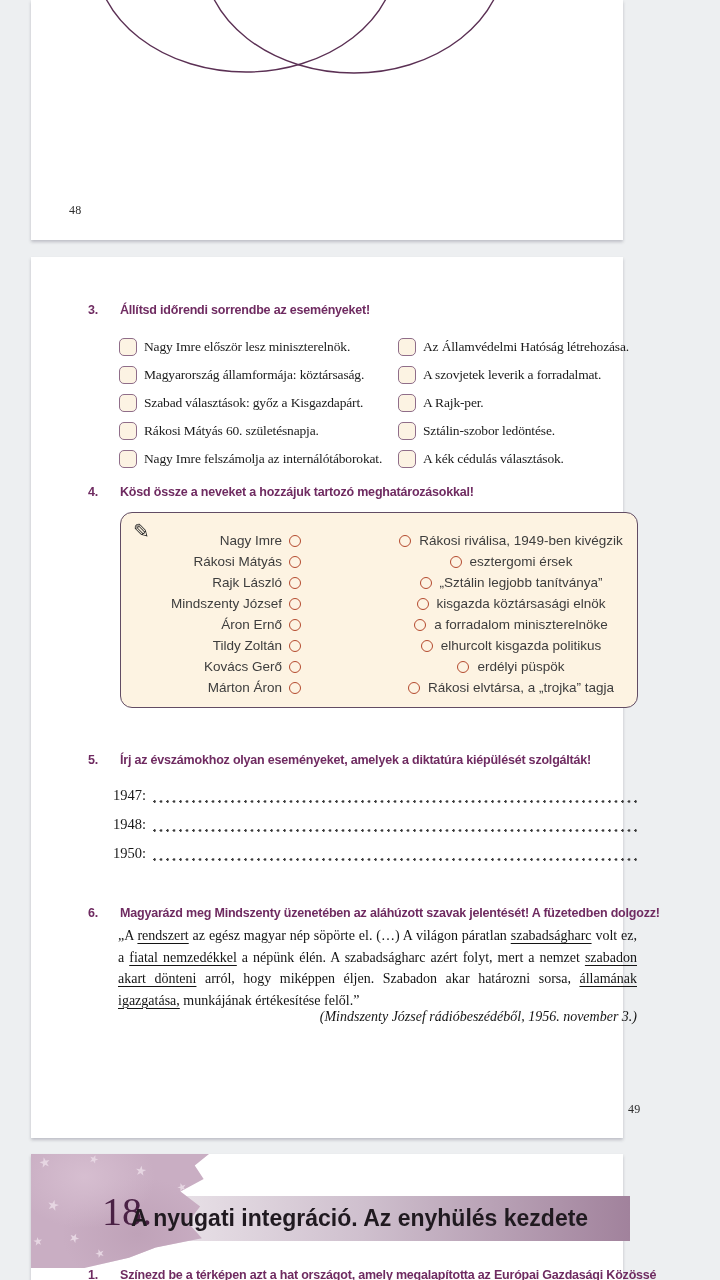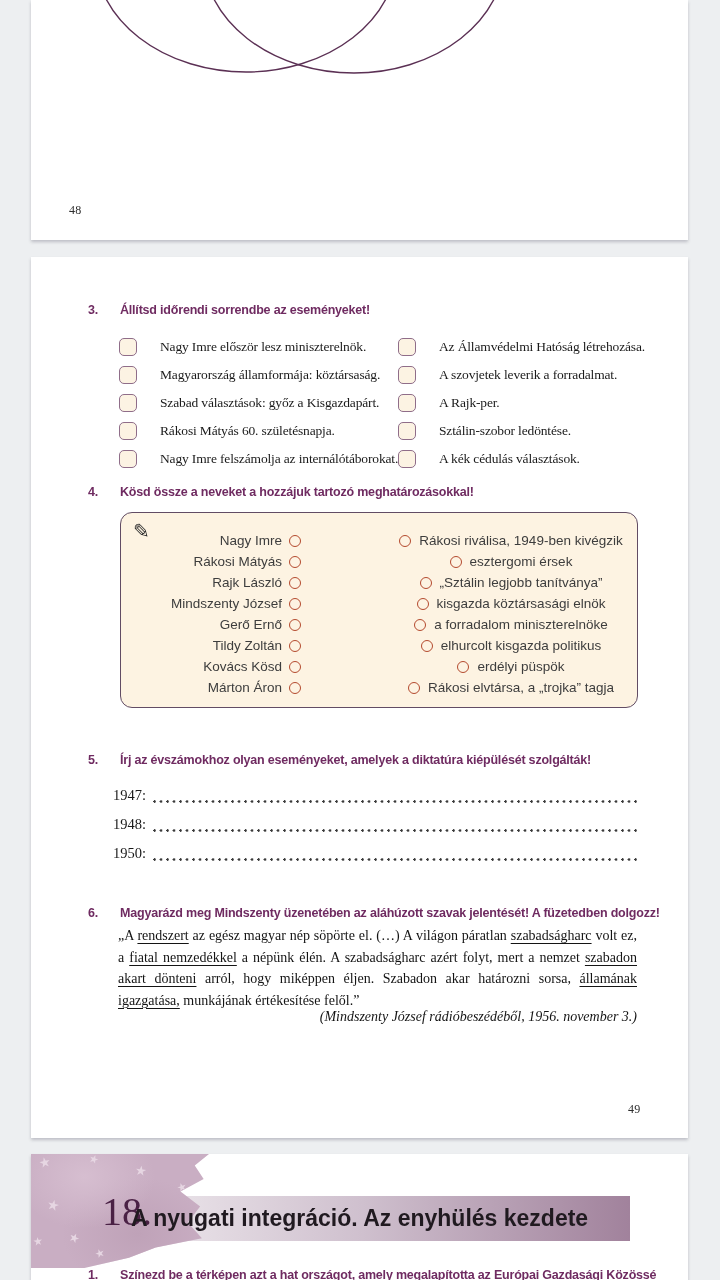--- a/index.html
+++ b/index.html
@@ -7,21 +7,21 @@
     --text-dark:#1a1a1a; --box-text:#3d3d3d; --checkbox-border:#8f6d89;
     --checkbox-fill:#fcf3e3; --box-bg:#fdf3e2; --box-border:#614c64;
     --radio-ring:#b44a2e; --ellipse-stroke:#5b3054; --chapter-number:#4a2145;
     --band-from:#f3eff2; --band-mid:#cfc0ce; --band-to:#a1829c;
     --flag-bg:#c9aec3; --flag-star:#e6d6e2; --dot-color:#3a3a3a;
   }
   *{margin:0;padding:0;box-sizing:border-box;}
   html,body{background:#dfe1e4;}
   .canvas{position:relative;width:720px;height:1280px;background:var(--canvas-bg);
     overflow:hidden;font-family:"Liberation Serif",serif;}
-  .page{position:absolute;left:31px;width:657px;background:var(--page-bg);
+  .page{position:absolute;left:31px;width:592px;background:var(--page-bg);
     box-shadow:0 2px 3px rgba(70,70,85,.28);}
   #page48{top:0;height:240px;}
   #page49{top:257px;height:881px;}
   #page50{top:1154px;height:200px;}
 
   
   .venn-svg{position:absolute;left:0;top:0;}
   .pagenum{position:absolute;font-size:12px;color:#2d2d2d;letter-spacing:.3px;}
   #page48 .pagenum{left:38px;top:203px;}
   #page49 .pagenum{left:597px;top:845px;}
@@ -32,21 +32,21 @@
     letter-spacing:-.2px;white-space:nowrap;}
   .ex-head .ex-num{width:32px;flex:0 0 32px;}
 
   
   .ev-col{position:absolute;top:76px;}
   .ev-col.left{left:88px;width:276px;}
   .ev-col.right{left:367px;width:280px;}
   .ev-row{display:flex;align-items:center;height:28px;}
   .cbx{flex:0 0 18px;width:18px;height:18px;border:1.5px solid var(--checkbox-border);
     border-radius:5px;background:var(--checkbox-fill);}
-  .ev-text{margin-left:23px;font-size:13.5px;letter-spacing:-.15px;color:var(--text-dark);
+  .ev-text{margin-left:7px;font-size:13.5px;letter-spacing:-.15px;color:var(--text-dark);
     white-space:nowrap;}
 
   
   .match-box{position:absolute;left:89px;top:255px;width:518px;height:196px;
     background:var(--box-bg);border:1.2px solid var(--box-border);border-radius:12px;}
   .pencil{position:absolute;left:12px;top:6px;font-family:"DejaVu Sans",sans-serif;
     font-size:20px;color:#2f2f2f;}
   .names-col{position:absolute;left:12px;top:17px;width:168px;}
   .defs-col{position:absolute;left:272px;top:17px;width:236px;}
   .mrow{display:flex;align-items:center;height:21px;font-family:"Liberation Sans",sans-serif;
@@ -172,29 +172,29 @@
         </div>
         <div class="mrow">
           <span>Rajk László</span>
           <span class="ring"></span>
         </div>
         <div class="mrow">
           <span>Mindszenty József</span>
           <span class="ring"></span>
         </div>
         <div class="mrow">
-          <span>Gerő Ernő</span>
+          <span>Áron Ernő</span>
           <span class="ring"></span>
         </div>
         <div class="mrow">
           <span>Tildy Zoltán</span>
           <span class="ring"></span>
         </div>
         <div class="mrow">
-          <span>Kovács Kösd</span>
+          <span>Kovács Gerő</span>
           <span class="ring"></span>
         </div>
         <div class="mrow">
           <span>Márton Áron</span>
           <span class="ring"></span>
         </div>
       </div>
 
       <div class="defs-col">
         <div class="mrow">

